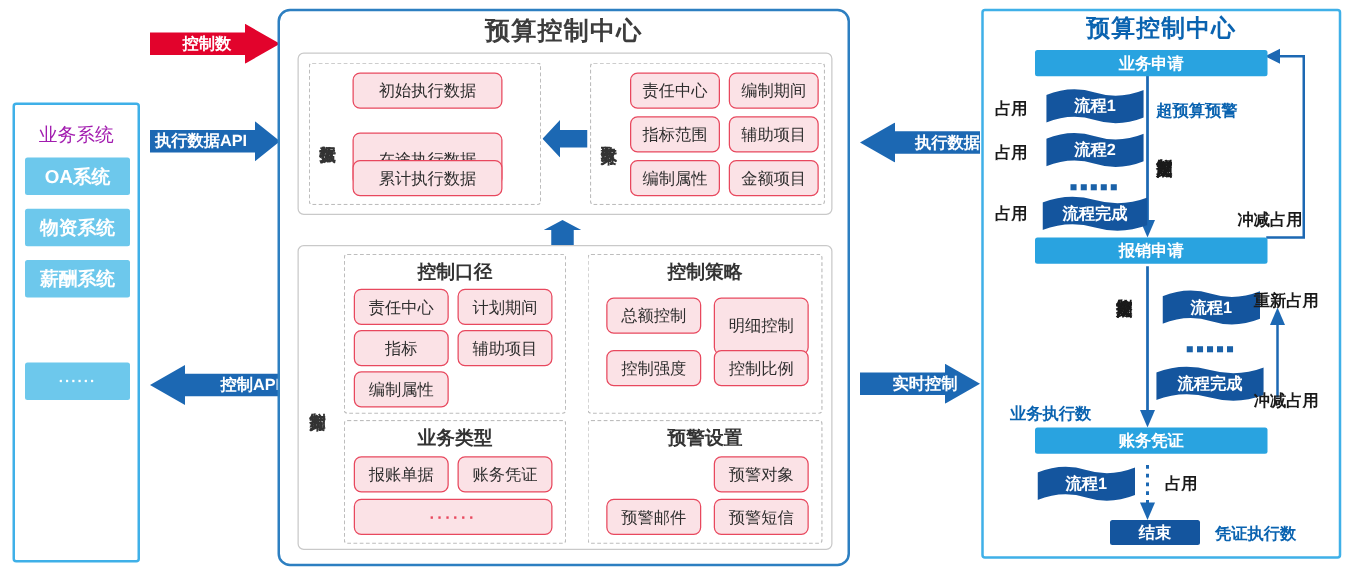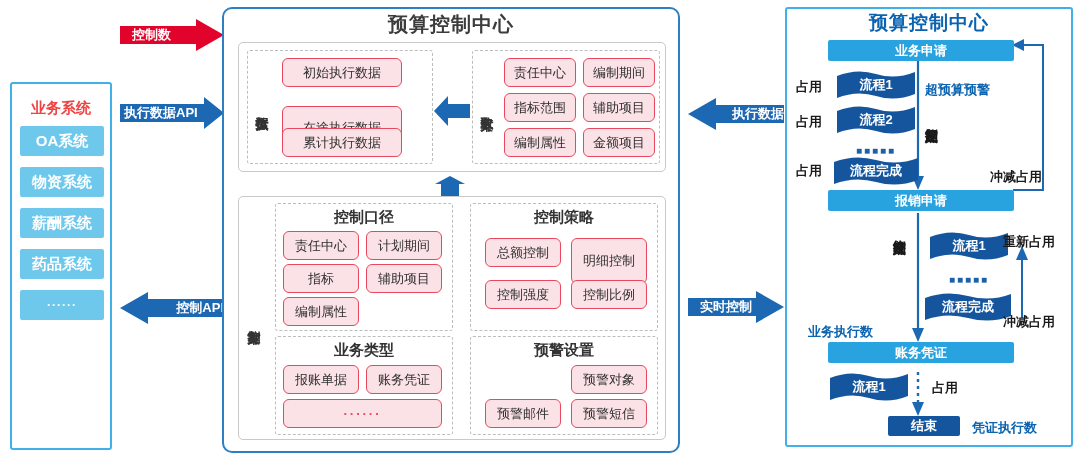--- a/index.html
+++ b/index.html
@@ -22,37 +22,37 @@
     left:8px;top:12px;width:104px;height:42px;
     background:#1262ac;border-radius:6px;
     color:#fff;font-weight:bold;font-size:15px;letter-spacing:1px;
   }
   #biz-panel{
     left:10px;top:82px;width:102px;height:368px;
     border:2px solid #3fb0e8;background:#fff;border-radius:3px;
   }
   #biz-title{
     left:10px;top:95px;width:102px;height:26px;
-    color:#ef4444;font-weight:bold;font-size:15px;
+    color:#a21caf;font-weight:normal;font-size:15px;
   }
   .biz-item{
     left:20px;width:84px;height:30px;
     background:#6dc8ec;color:#ffffff;
     font-weight:bold;font-size:15px;border-radius:2px;
   }
 
   
   .arrow-wrap{position:absolute;}
   .arrow-wrap svg{display:block;}
   .arrow-label{
     position:absolute;top:0;left:0;width:100%;height:100%;
     display:flex;align-items:center;
     color:#fff;font-weight:bold;font-size:13px;white-space:nowrap;
   }
-  .arrow-label.lr{justify-content:flex-start;padding-left:12px;}
+  .arrow-label.lr{justify-content:flex-start;padding-left:26px;}
   .arrow-label.rl{justify-content:flex-end;padding-right:10px;}
 
   
   #center-panel{
     left:222px;top:7px;width:458px;height:446px;
     border:2px solid #2d7fc1;border-radius:10px;background:#fff;
   }
   #center-title{
     left:222px;top:10px;width:458px;height:28px;
     color:#3c3c3c;font-weight:bold;font-size:20px;letter-spacing:1px;
@@ -117,23 +117,20 @@
 
   <div class="abs ctr biz-item" style="top:126px">
     <span>OA系统</span>
     </div>
   <div class="abs ctr biz-item" style="top:167px">
     <span>物资系统</span>
     </div>
   <div class="abs ctr biz-item" style="top:208px">
     <span>薪酬系统</span>
     </div>
-  <div class="abs ctr biz-item" style="top:249px">
-    <span>药品系统</span>
-    </div>
   <div class="abs ctr biz-item" style="top:290px;font-size:12px;letter-spacing:1px">
     <span>······</span>
     </div>
 
   <div class="arrow-wrap" style="left:120px;top:19px;width:104px;height:32px">
     <svg width="104" height="32" viewBox="0 0 104 32">
       <polygon points="0,7 76,7 76,0 104,16 76,32 76,25 0,25" fill="#e2032c"></polygon>
     </svg>
     <div class="arrow-label lr">控制数</div>
   </div>

